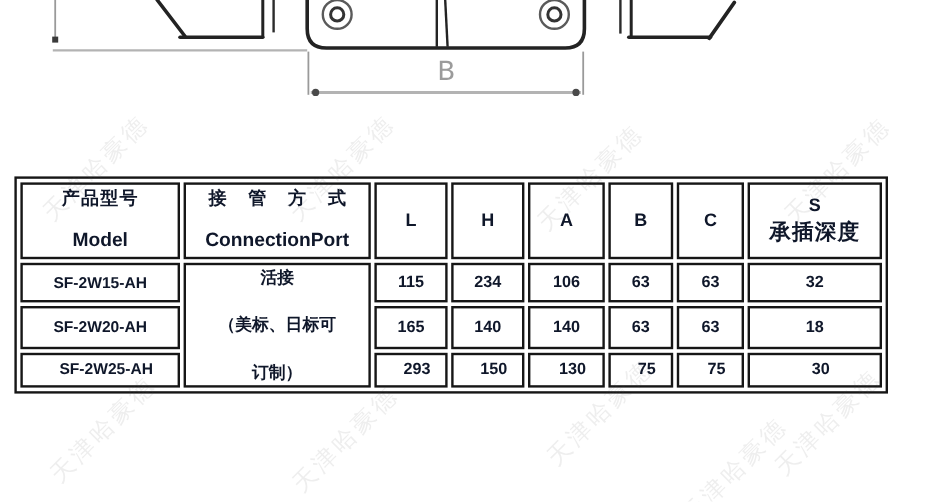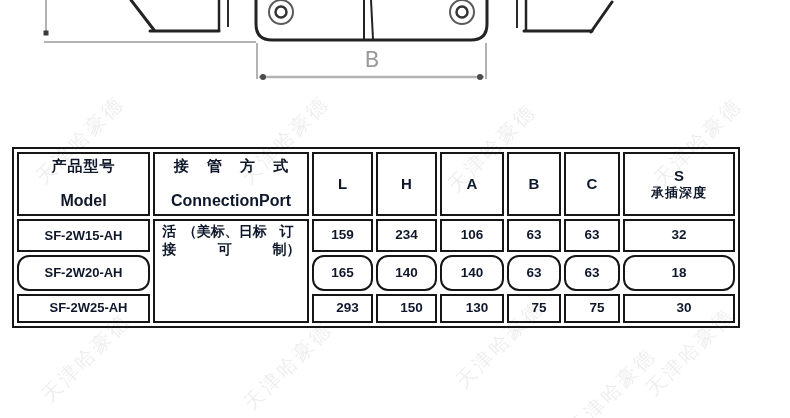--- a/index.html
+++ b/index.html
@@ -25,32 +25,32 @@
   .spec-table td{
     border:2px solid #161616;
     text-align:center;vertical-align:middle;
     font-weight:700;
     padding:0 2px;
     background:#fff;
     line-height:1.25;
   }
   .hrow td{height:60px;}
   .r1 td{height:27px;}
-  .r2 td{height:29px;border-radius:12px;}
+  .r2 td{height:29px;}
   .r3 td{height:23px;padding-left:12px;}
   .cn{font-size:15px;letter-spacing:1px;}
   .cn.sp{letter-spacing:7px;padding-left:7px;}
   .en{font-size:16px;margin-top:15px;text-align:center;}
   .collbl{font-size:15px;}
-  .s-sub{font-size:13px;margin-top:0;letter-spacing:1px;}
+  .s-sub{font-size:18px;margin-top:0;letter-spacing:1px;}
   .model{font-size:13px;letter-spacing:0;}
   .num{font-size:13.5px;}
   .conncell{vertical-align:middle;}
   .conn-wrap{
-    display:flex;flex-direction:row;justify-content:space-between;
+    display:flex;flex-direction:column;justify-content:space-between;
     height:96px;padding:2px 0;font-size:14px;font-weight:700;
   }
 
   
   .wm-layer{position:absolute;inset:0;pointer-events:none;z-index:50;}
   .wm{
     position:absolute;
     font-size:20px;letter-spacing:3px;white-space:nowrap;
     color:rgba(90,90,90,0.10);
     transform:translate(-50%,-50%) rotate(-45deg);
@@ -132,21 +132,21 @@
 
       <tr class="r1">
         <td class="model">SF-2W15-AH</td>
         <td class="conncell" rowspan="3">
           <div class="conn-wrap">
             <div>活接</div>
             <div>（美标、日标可</div>
             <div>订制）</div>
           </div>
         </td>
-        <td class="num">159</td>
+        <td class="num">115</td>
         <td class="num">234</td>
         <td class="num">106</td>
         <td class="num">63</td>
         <td class="num">63</td>
         <td class="num">32</td>
       </tr>
 
       <tr class="r2">
         <td class="model">SF-2W20-AH</td>
         <td class="num">165</td>

